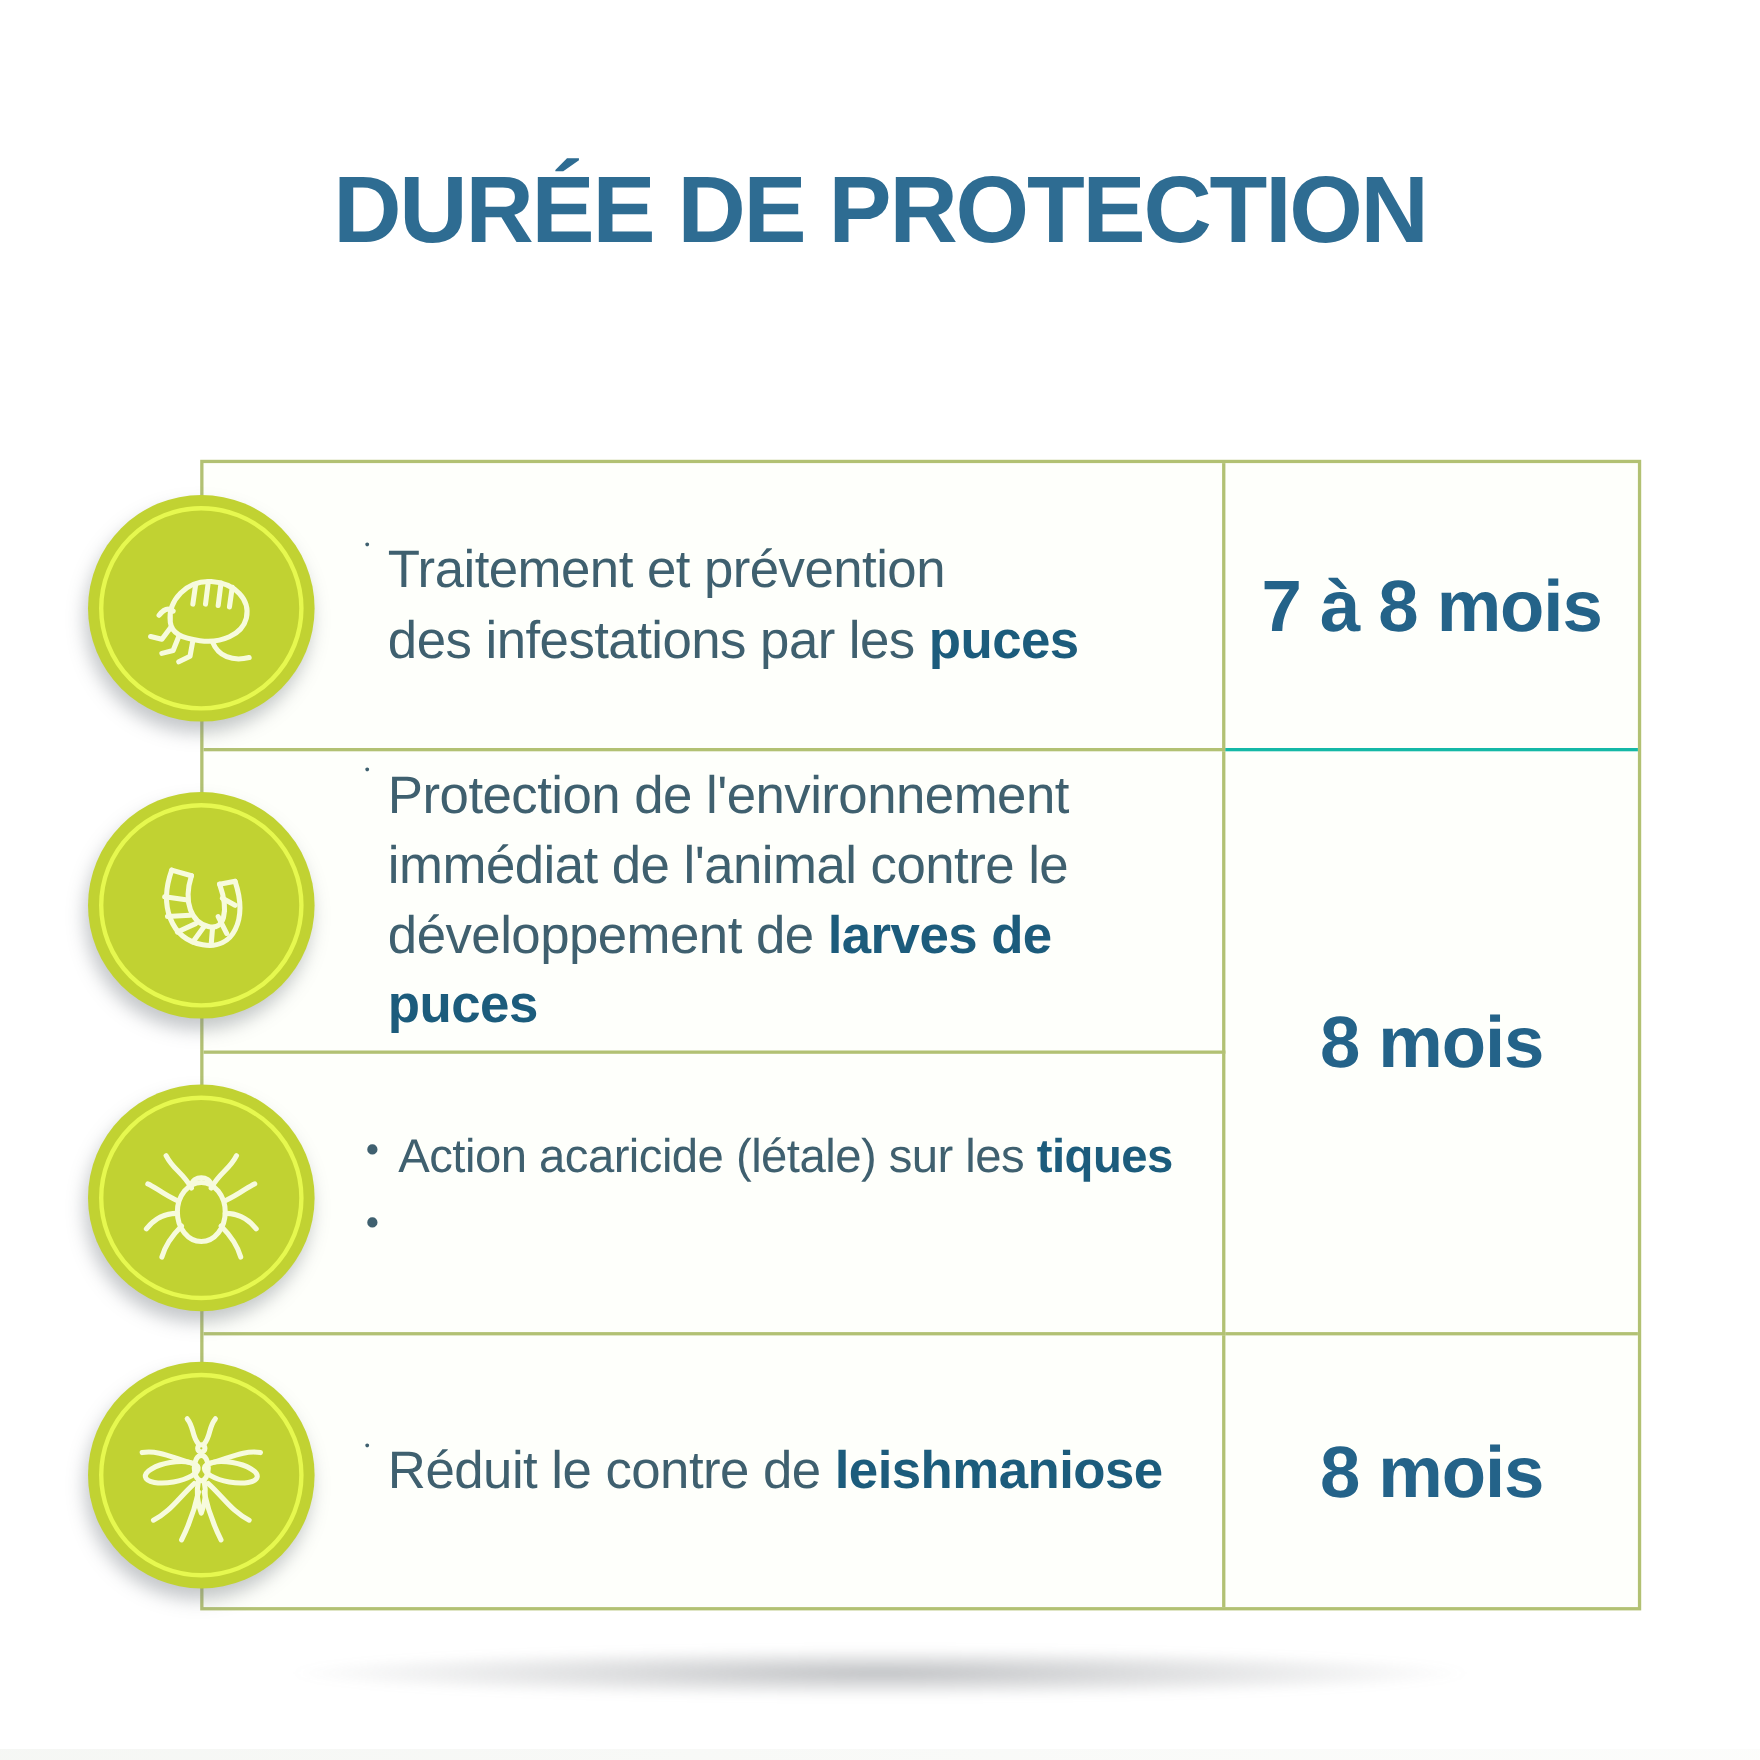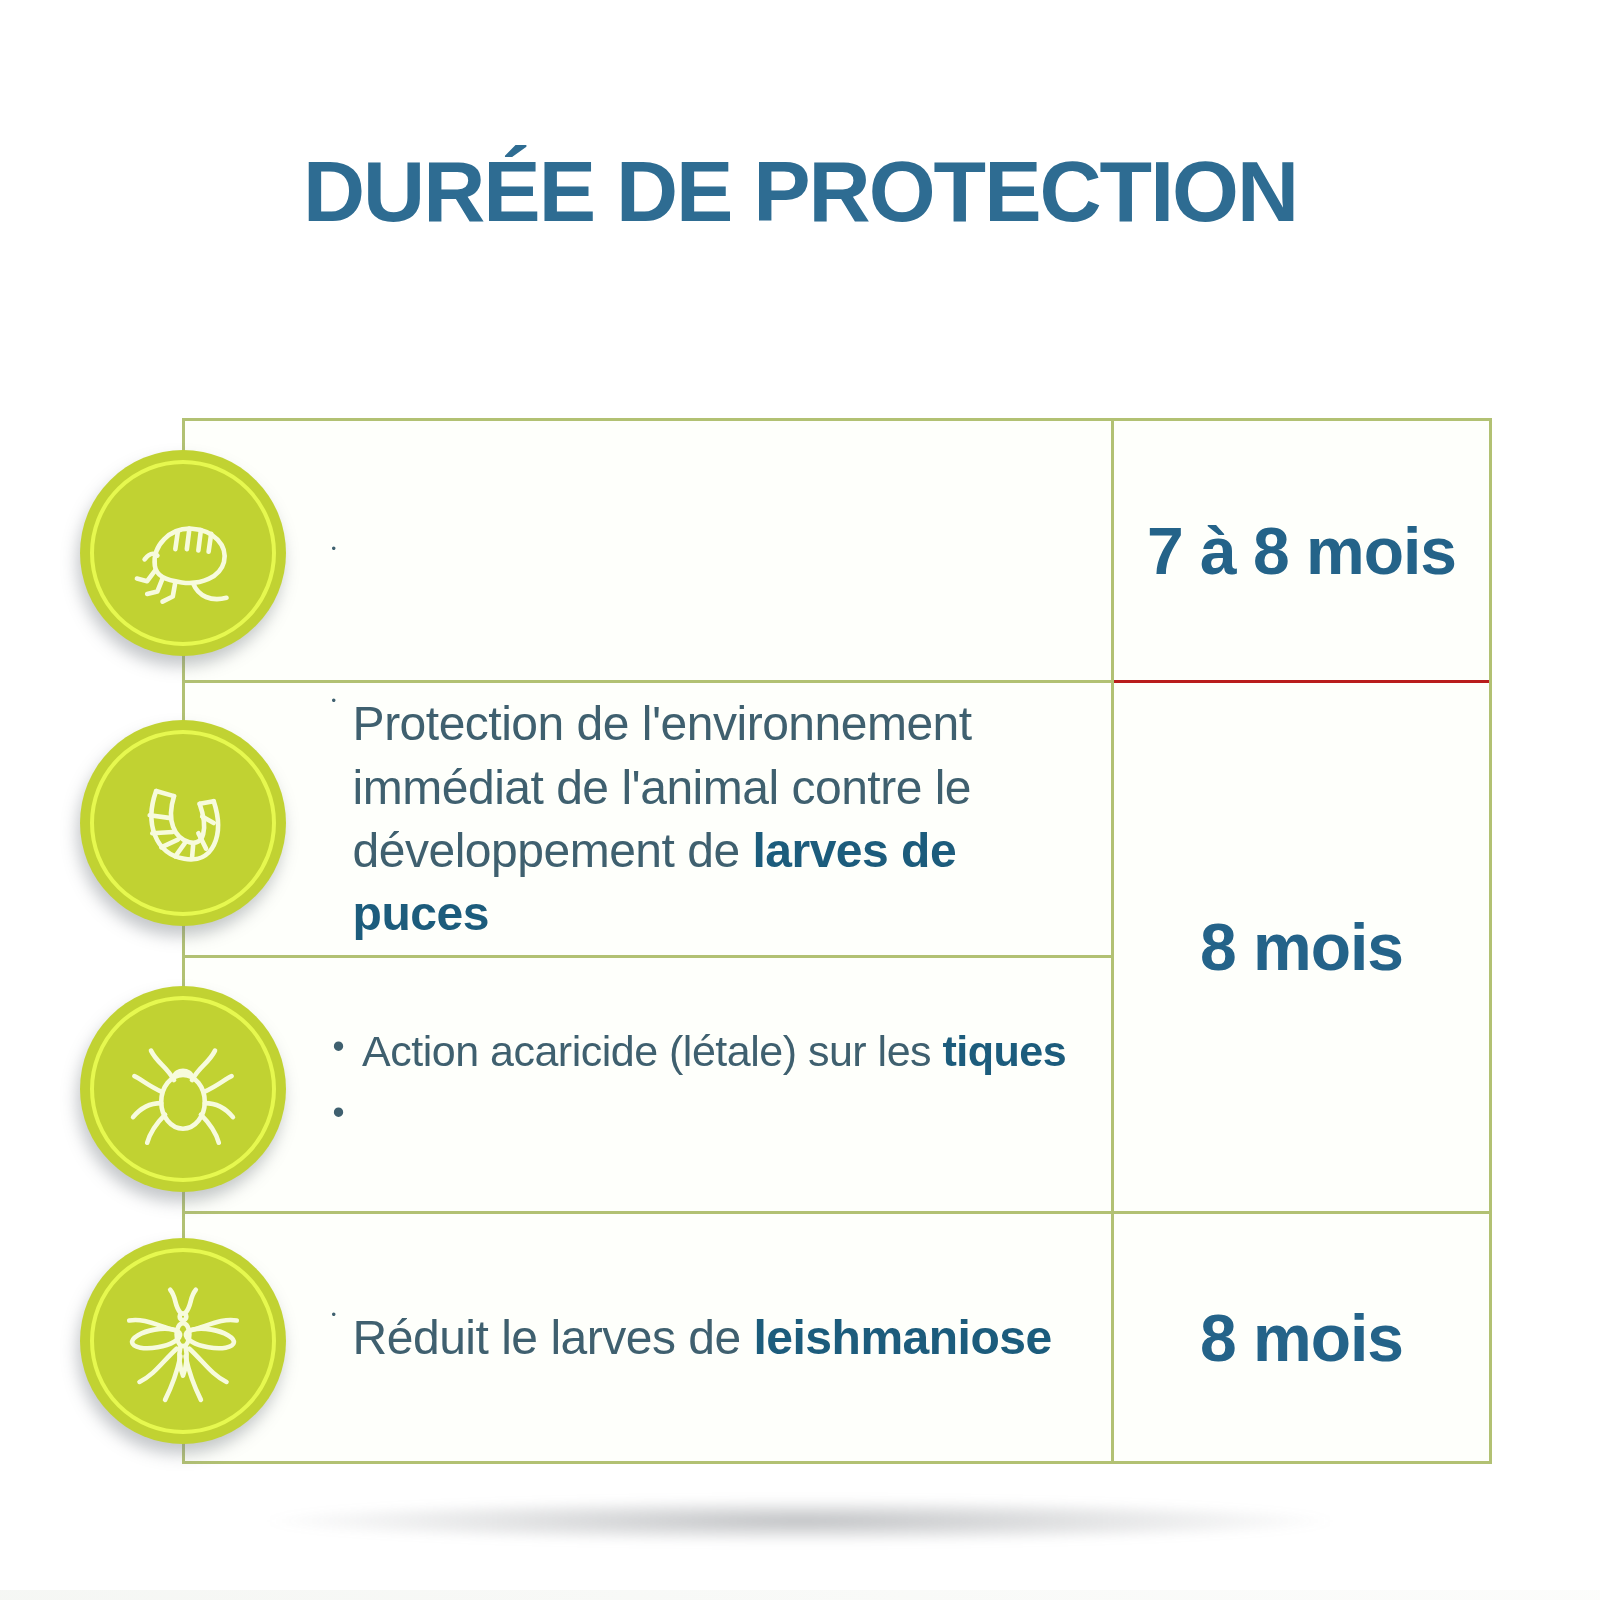--- a/index.html
+++ b/index.html
@@ -36,21 +36,21 @@
     margin:0;white-space:pre-line;
     font-size:48px;line-height:1.32;letter-spacing:-0.5px;
     color:#3f606f;
   }
   .btext b{font-weight:700;color:#1c5c7c;letter-spacing:-0.5px;}
   .r3 .btext,.r3 .dot{font-size:43px;line-height:1.3;}
   .cell.dur{
     grid-column:2;display:flex;align-items:center;justify-content:center;
     font-size:66px;font-weight:700;letter-spacing:-1px;color:#246389;
   }
-  .d1{grid-row:1;border-bottom:3px solid #b91c1c;text-align:right;}
+  .d1{grid-row:1;border-bottom:3px solid #14b8a6;text-align:right;}
   .d23{grid-row:2 / span 2;border-bottom:3px solid #b2c173;}
   .d4{grid-row:4;}
   .circle{
     position:absolute;left:-105px;width:206px;height:206px;border-radius:50%;
     background:#c1d232;display:flex;align-items:center;justify-content:center;
     box-shadow:-3px 10px 16px rgba(125,130,138,0.45);
   }
   .circle::before{
     content:"";position:absolute;inset:10px;border-radius:50%;
     border:4px solid #e6f84f;
@@ -71,20 +71,22 @@
 </head>
 <body>
 
 <h1 class="page-title">DURÉE DE PROTECTION</h1>
 
 <div class="tablewrap">
 
   <div class="cell text r1" style="grid-row:1;">
     <div class="bullet-line">
       <span class="dot">•</span>
+      <p class="btext"><span>Traitement et prévention
+des infestations par les </span><b>puces</b></p>
     </div>
   </div>
 
   <div class="cell text r2" style="grid-row:2;">
     <div class="bullet-line">
       <span class="dot">•</span>
       <p class="btext"><span>Protection de l'environnement
 immédiat de l'animal contre le
 développement de </span><b>larves de puces</b></p>
     </div>
@@ -96,21 +98,21 @@
       <p class="btext"><span>Action acaricide (létale) sur les </span><b>tiques</b></p>
     </div>
     <div class="bullet-line">
       <span class="dot">•</span>
     </div>
   </div>
 
   <div class="cell text r4" style="grid-row:4;">
     <div class="bullet-line">
       <span class="dot">•</span>
-      <p class="btext"><span>Réduit le larves de </span><b>leishmaniose</b></p>
+      <p class="btext"><span>Réduit le contre de </span><b>leishmaniose</b></p>
     </div>
   </div>
 
   <div class="cell dur d1">
     <span>7 à 8 mois</span>
   </div>
   <div class="cell dur d23">
     <span>8 mois</span>
   </div>
   <div class="cell dur d4">

